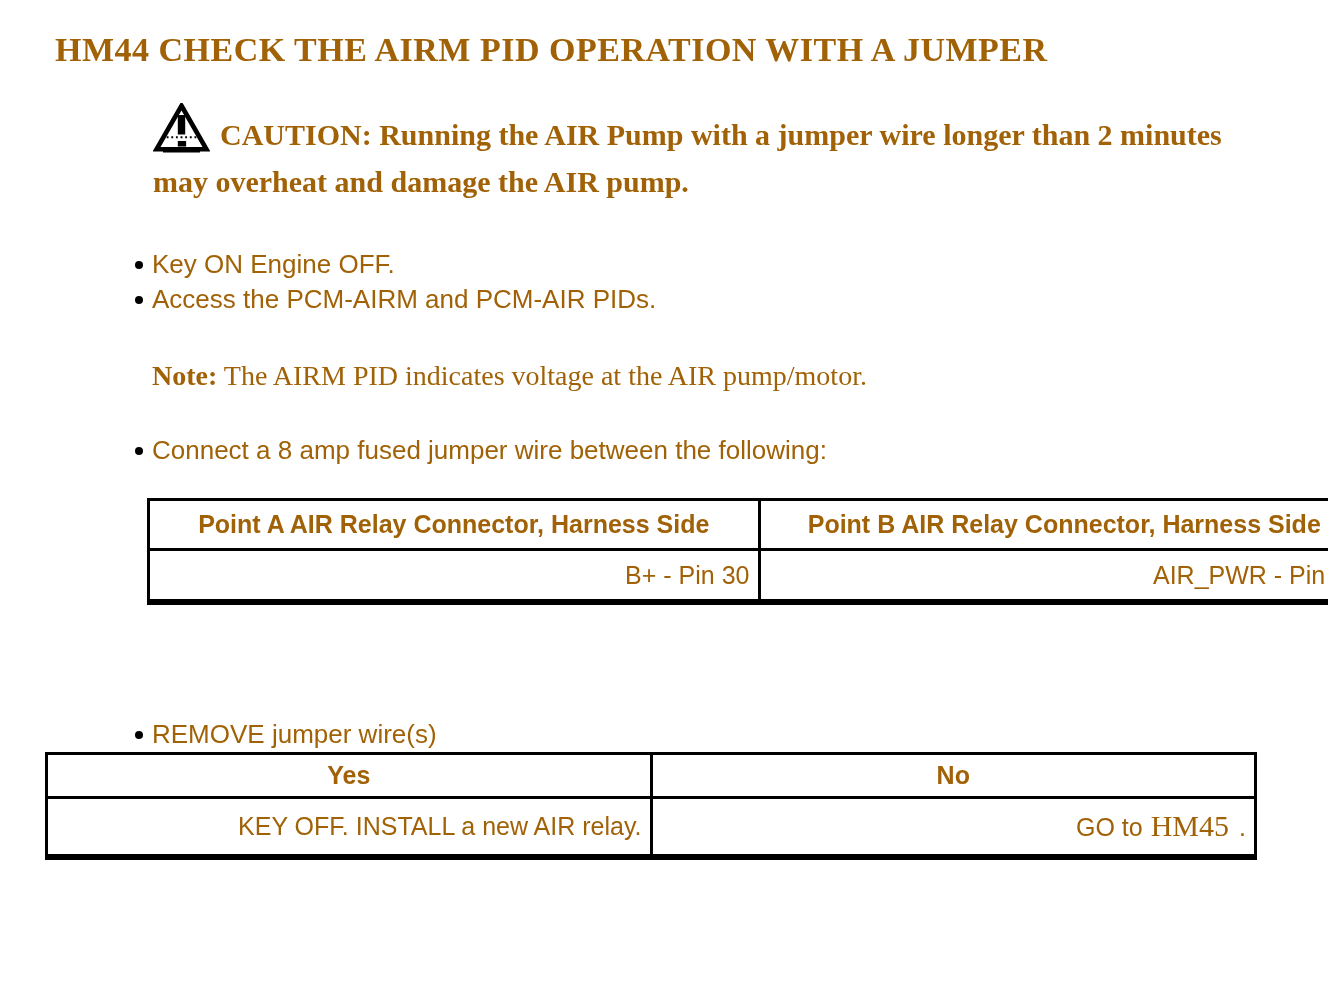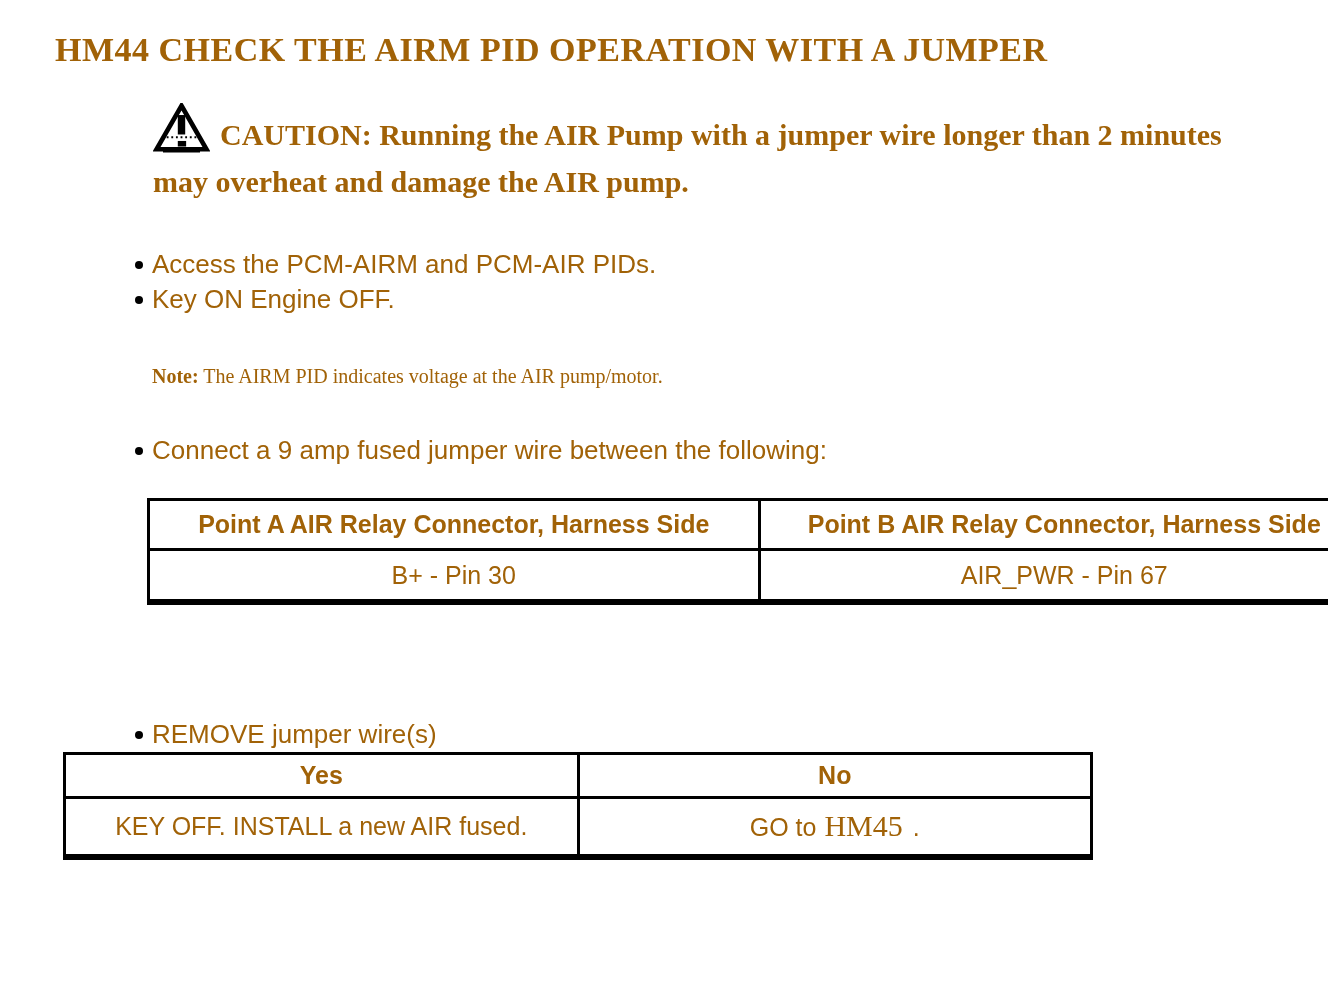--- a/index.html
+++ b/index.html
@@ -55,63 +55,63 @@
     margin-right: 9px;
     vertical-align: 4px;
   }
   ul.steps.g1 { margin-top: 46px; }
   ul.steps.g2 { margin-top: 40px; }
   ul.steps.g3 { margin-top: 112px; }
   
   .note {
     margin: 42px 0 0 152px;
     font-family: "Liberation Serif", serif;
-    font-size: 20px;
+    font-size: 28px;
     line-height: 34px;
   }
   .note .note-label { font-weight: bold; }
   
   table.grid {
     border-collapse: collapse;
     table-layout: fixed;
     background: #fff;
   }
   table.grid th, table.grid td {
     border: 3px solid #000;
     font-size: 25px;
   }
   table.grid th {
     font-weight: bold;
     text-align: center;
     padding: 8px 10px;
     line-height: 31px;
   }
   table.grid td {
-    text-align: center;
+    text-align: right;
     padding: 8px 8px;
     line-height: 32px;
   }
   table.jumper {
     margin: 30px 0 0 147px;
     width: 1224px;
     border-bottom-width: 6px;
   }
   table.jumper th, table.jumper td { width: 50%; }
   table.jumper tr, table.jumper th, table.jumper td { border-bottom-width: inherit; }
   table.jumper tbody tr:last-child td { border-bottom: 6px solid #000; }
   
   .question {
     margin: 36px 0 3px 50px;
     font-weight: bold;
     font-size: 25px;
     line-height: 30px;
   }
   table.decision {
-    margin: 0 0 0 63px;
-    width: 1030px;
+    margin: 0 0 0 45px;
+    width: 1212px;
   }
   table.decision th { padding: 5px 8px; line-height: 31px; width: 50%; }
   table.decision td { padding: 10px 8px; line-height: 33px; }
   table.decision tbody tr:last-child td { border-bottom: 6px solid #000; }
   .goto-ref {
     font-family: "Liberation Serif", serif;
     font-size: 30px;
     margin: 0 4px 0 8px;
   }
   .goto-suffix { margin-left: 6px; }
@@ -125,28 +125,28 @@
 
   <p class="caution"><span class="warn-icon"><svg width="57" height="50" viewBox="0 0 60 54" aria-hidden="true">
           <polygon points="30,3 57,50 3,50" fill="#ffffff" stroke="#000000" stroke-width="5" stroke-linejoin="miter"></polygon>
           <line x1="10" y1="51" x2="50" y2="51" stroke="#000000" stroke-width="5"></line>
           <rect x="26" y="13" width="8" height="21" fill="#000000"></rect>
           <line x1="9" y1="37" x2="51" y2="37" stroke="#000000" stroke-width="2" stroke-dasharray="2,3"></line>
           <rect x="26" y="41" width="9" height="6" fill="#000000"></rect>
         </svg></span><span>CAUTION:</span><span> Running the AIR Pump with a jumper wire longer than 2 minutes may overheat and damage the AIR pump.</span></p>
 
   <ul class="steps g1">
+    <li>Key ON Engine OFF.</li>
     <li>Access the PCM-AIRM and PCM-AIR PIDs.</li>
-    <li>Key ON Engine OFF.</li>
   </ul>
 
   <p class="note"><span class="note-label">Note:</span><span> The AIRM PID indicates voltage at the AIR pump/motor.</span></p>
 
   <ul class="steps g2">
-    <li>Connect a 9 amp fused jumper wire between the following:</li>
+    <li>Connect a 8 amp fused jumper wire between the following:</li>
   </ul>
 
   <table class="grid jumper">
     <thead>
       <tr>
         <th>Point A AIR Relay Connector, Harness Side</th>
         <th>Point B AIR Relay Connector, Harness Side</th>
       </tr>
     </thead>
     <tbody>
@@ -164,19 +164,19 @@
 
   <table class="grid decision">
     <thead>
       <tr>
         <th>Yes</th>
         <th>No</th>
       </tr>
     </thead>
     <tbody>
       <tr>
-        <td>KEY OFF. INSTALL a new AIR fused.</td>
+        <td>KEY OFF. INSTALL a new AIR relay.</td>
         <td><span>GO to</span><span class="goto-ref">HM45</span><span class="goto-suffix">.</span></td>
       </tr>
     </tbody>
   </table>
 
 </div>
 
 </body></html>

